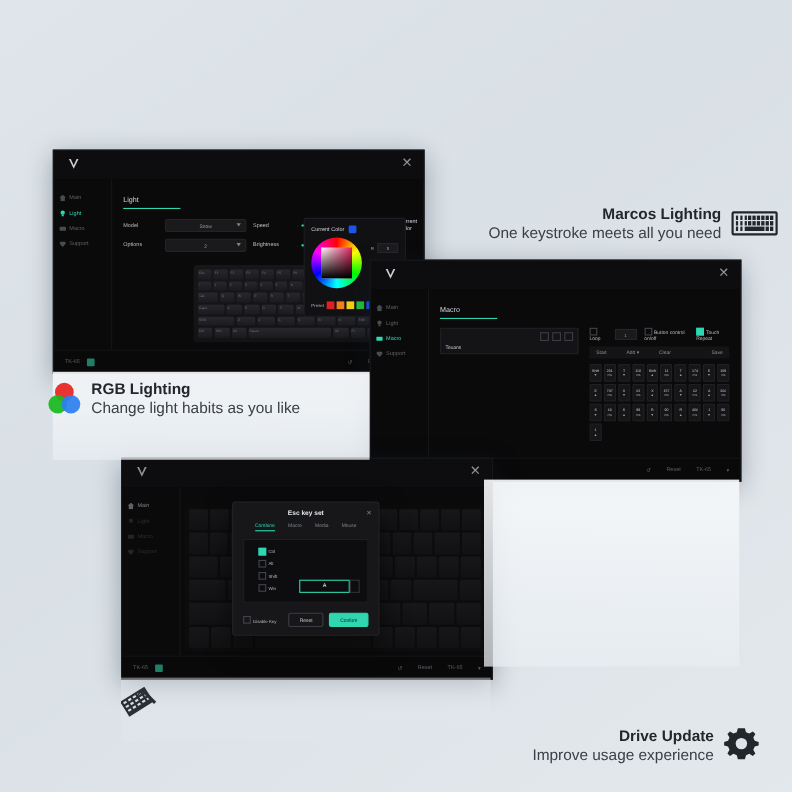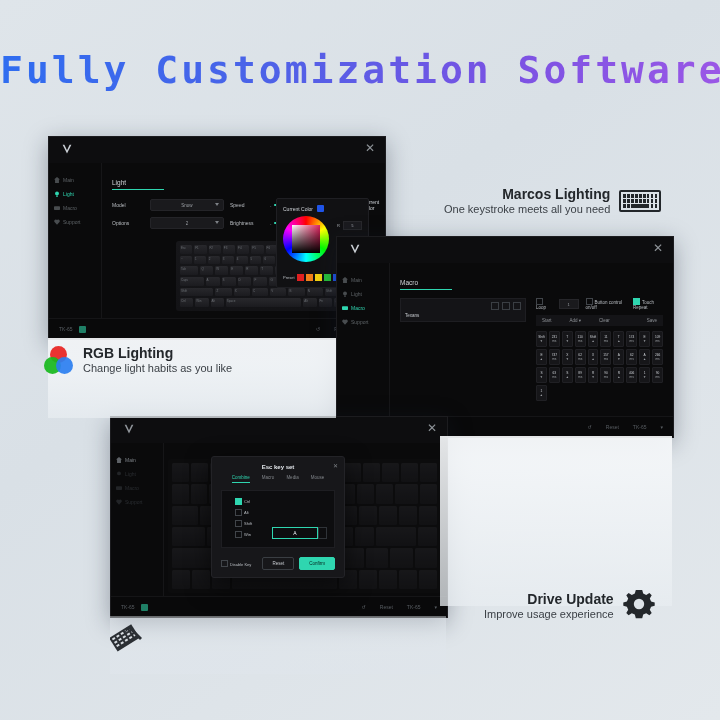--- a/index.html
+++ b/index.html
@@ -121,21 +121,21 @@
          display:flex;align-items:center;justify-content:center;font-size:5px;color:#e2e6ea;}
   .keyin2{position:absolute;right:7px;top:36px;width:7px;height:10px;border:1px solid #2f3338;}
   .dfoot{position:absolute;left:9px;right:9px;bottom:7px;display:flex;align-items:center;font-size:4px;color:#b9bdc2;}
   .btn{padding:3px 9px;font-size:4.5px;border-radius:2px;cursor:pointer;}
   .btn.ghost{background:transparent;border:1px solid #3a3e43;color:#c6cacf;}
   .btn.primary{background:#2fd6b0;color:#06231d;border:1px solid #2fd6b0;margin-left:5px;}
 
   
   .callout{position:absolute;display:flex;align-items:center;gap:9px;}
   .co-text .t{font-size:14px;font-weight:bold;color:#23272b;line-height:1.15;}
-  .co-text .s{font-size:11px;color:#3b4046;line-height:1.3;}
+  .co-text .s{font-size:14px;color:#3b4046;line-height:1.3;}
   .co-text.ralign{text-align:right;}
   .ico{flex:0 0 auto;}
 
   
   .rgbico{position:relative;width:30px;height:28px;}
   .rgbico i{position:absolute;width:17px;height:17px;border-radius:50%;opacity:.92;}
   .rgbico i.r{background:#e8231f;left:6px;top:0;}
   .rgbico i.g{background:#17b81c;left:0;top:11px;}
   .rgbico i.b{background:#2b7ff0;left:12px;top:11px;}
 
@@ -149,21 +149,20 @@
   
   .reflect{position:absolute;pointer-events:none;
            background:linear-gradient(180deg,rgba(225,231,236,.55),rgba(223,229,235,1));}
   .panelcard{position:absolute;background:linear-gradient(180deg,rgba(246,248,250,.92),rgba(232,237,241,.75));}
 </style>
 </head>
 <body>
 
 <div class="stage">
 
-  <div id="headline">Fully Customization Software</div>
 
   <div class="win" style="left:48px;top:136px;width:336px;height:202px;">
     <div class="titlebar">
       <div class="logo">
         <svg viewBox="0 0 16 16" width="14" height="14">
             <path d="M3 3 L8 13 L13 3 L11 3 L8 9.5 L5 3 Z" fill="#c9ced4"></path>
           </svg>
       </div>
       <div class="closebtn">✕</div>
     </div>
@@ -811,21 +810,21 @@
               <rect x="19" y="16" width="3" height="2"></rect>
               <rect x="24" y="16" width="2" height="2"></rect>
           </g>
         </g>
         <path d="M20 4 L32 16 L30 18 L18 6 Z" fill="#2b2f34"></path>
         <path d="M17 5 L19 7 L14 12 Z" fill="#2b2f34"></path>
       </svg>
     </div>
   </div>
 
-  <div class="callout" style="left:484px;top:588px;">
+  <div class="callout" style="left:484px;top:660px;">
     <div class="co-text ralign">
       <div class="t">Drive Update</div>
       <div class="s">Improve usage experience</div>
     </div>
     <div class="ico">
       <svg width="32" height="32" viewBox="0 0 32 32">
         <path fill="#23272b" d="M16 2 l3.2 0 1 3.6 3 1.3 3.2-1.9 2.3 2.3 -1.9 3.2 1.3 3 3.6 1 0 3.2 -3.6 1 -1.3 3 1.9 3.2 -2.3 2.3 -3.2-1.9 -3 1.3 -1 3.6 -3.2 0 -3.2 0 -1-3.6 -3-1.3 -3.2 1.9 -2.3-2.3 1.9-3.2 -1.3-3 -3.6-1 0-3.2 3.6-1 1.3-3 -1.9-3.2 2.3-2.3 3.2 1.9 3-1.3 1-3.6 Z"></path>
         <circle cx="16" cy="16" r="5.2" fill="#dde3e8"></circle>
       </svg>
     </div>

